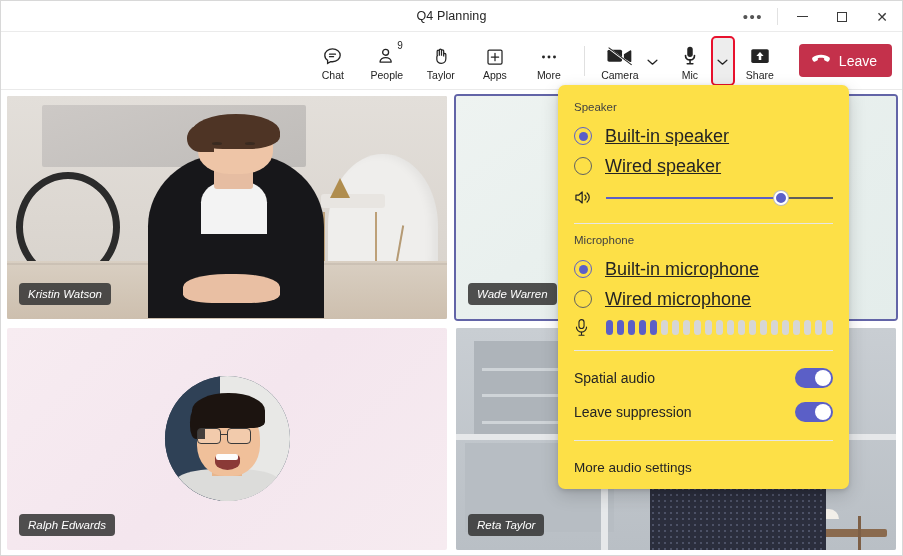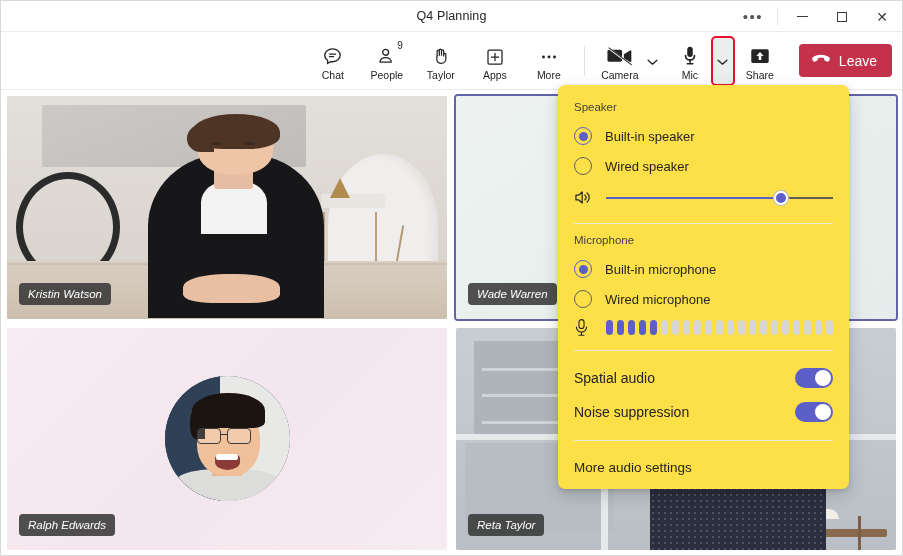--- a/index.html
+++ b/index.html
@@ -297,21 +297,21 @@
     width: 18px; height: 18px; border-radius: 50%;
     border: 1.4px solid #616161;
     display: flex; align-items: center; justify-content: center;
     flex: 0 0 auto;
   }
   .radio.checked { border-color: #5b5fc7; border-width: 1.4px; }
   .radio.checked::after {
     content: ""; width: 9px; height: 9px; border-radius: 50%;
     background: #5b5fc7;
   }
-  .radio-label { font-size: 13px; color: #242424; }
+  .radio-label { font-size: 18px; color: #242424; text-decoration: underline; }
 
   .slider-row {
     display: flex; align-items: center; gap: 12px;
     padding: 8px 16px 6px 16px;
   }
   .vol-icon { width: 20px; color: #242424; display:flex; align-items:center; }
   .slider-track {
     position: relative; flex: 1; height: 16px; display:flex; align-items:center;
   }
   .slider-rail { position:absolute; left:0; right:0; height:2px; background:#605e5c; }
@@ -655,21 +655,21 @@
     <div class="fly-divider"></div>
 
     <div class="toggle-row">
       <span class="toggle-label">Spatial audio</span>
       <span class="switch">
           <span class="knob"></span>
         </span>
     </div>
 
     <div class="toggle-row">
-      <span class="toggle-label">Noise suppression</span>
+      <span class="toggle-label">Leave suppression</span>
       <span class="switch">
           <span class="knob"></span>
         </span>
     </div>
 
     <div class="fly-divider"></div>
 
     <div class="more-row">More audio settings</div>
 
   </div>

